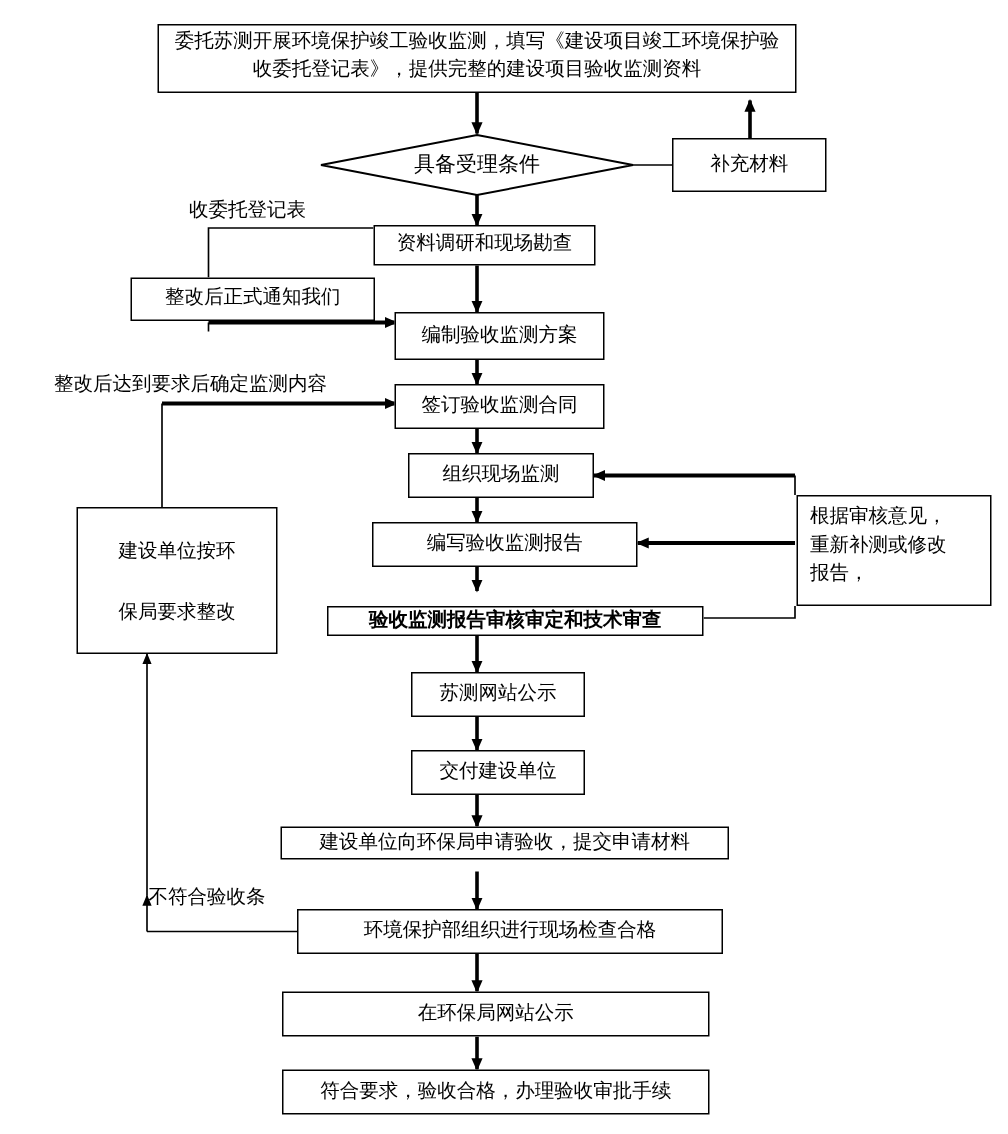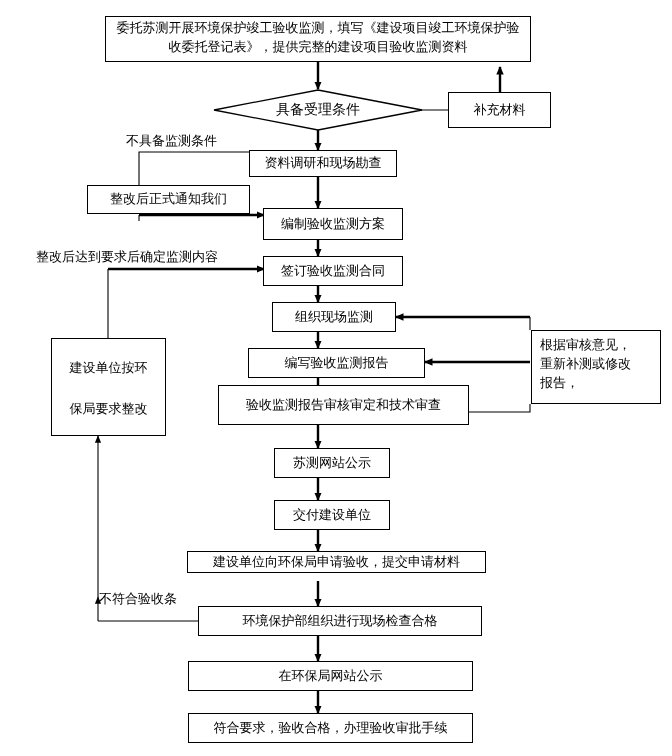--- a/index.html
+++ b/index.html
@@ -98,21 +98,21 @@
 
   <div class="node" style="left:448px;top:92px;width:103px;height:36px;">
     <span>补充材料</span>
   </div>
 
   <div class="node" style="left:249px;top:150px;width:148px;height:27px;">
     <span>资料调研和现场勘查</span>
   </div>
 
   <div class="freetext" style="left:126px;top:133px;">
-    <span>不具备监测条件</span>
+    <span>收委托登记表</span>
   </div>
 
   <div class="node" style="left:87px;top:185px;width:163px;height:29px;">
     <span>整改后正式通知我们</span>
   </div>
 
   <div class="node" style="left:263px;top:208px;width:140px;height:32px;">
     <span>编制验收监测方案</span>
   </div>
 
@@ -121,36 +121,36 @@
   </div>
 
   <div class="node" style="left:263px;top:256px;width:140px;height:30px;">
     <span>签订验收监测合同</span>
   </div>
 
   <div class="node" style="left:272px;top:302px;width:124px;height:30px;">
     <span>组织现场监测</span>
   </div>
 
-  <div class="node multiline" style="left:51px;top:338px;width:115px;height:98px;padding-top:20px;">
+  <div class="node multiline" style="left:51px;top:338px;width:134px;height:98px;padding-top:20px;">
     <span style="margin-bottom:22px;">建设单位按环</span>
     <span>保局要求整改</span>
   </div>
 
   <div class="node" style="left:248px;top:348px;width:177px;height:30px;">
     <span>编写验收监测报告</span>
   </div>
 
   <div class="node multiline" style="left:531px;top:330px;width:130px;height:74px;padding:5px 0 0 8px;text-align:left;">
     <span>根据审核意见，</span>
     <span>重新补测或修改</span>
     <span>报告，</span>
   </div>
 
-  <div class="node" style="left:218px;top:385px;width:251px;height:40px;">
+  <div class="node" style="left:218px;top:404px;width:251px;height:20px;font-weight:bold;">
     <span>验收监测报告审核审定和技术审查</span>
   </div>
 
   <div class="node" style="left:274px;top:448px;width:116px;height:30px;">
     <span>苏测网站公示</span>
   </div>
 
   <div class="node" style="left:274px;top:500px;width:116px;height:30px;">
     <span>交付建设单位</span>
   </div>

